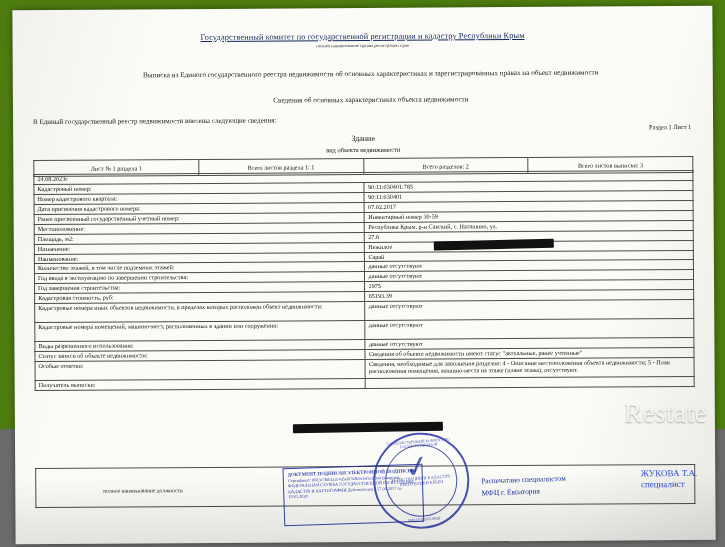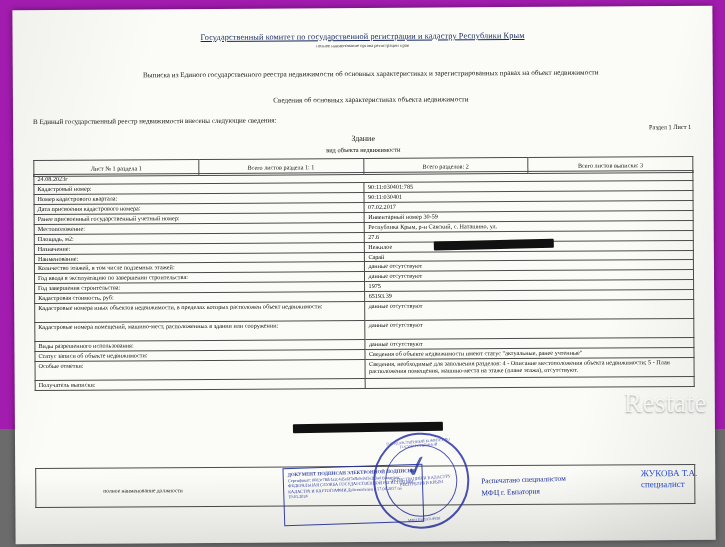--- a/index.html
+++ b/index.html
@@ -3,21 +3,21 @@
 <meta charset="utf-8">
 <style>
   html,body{margin:0;padding:0;}
   body{
     width:725px;height:547px;overflow:hidden;
     background:#6b6b6b;
     font-family:"Liberation Serif", serif;
   }
   #page{
     position:relative;width:725px;height:429px;
-    background:#a21caf;
+    background:#4d7c0f;
     text-decoration:underline;
   }
   
   .sheet{
     position:absolute;
     left:14px; top:8px; width:700px; height:534px;
     background:#fbfbf7;
     box-shadow:0 0 6px rgba(0,0,0,.45);
     transform:rotate(-0.35deg);
     overflow:hidden;
@@ -131,21 +131,21 @@
     transform:rotate(-1.5deg);
   }
   .stamp-mfc .l2{font-size:7.4px;margin-top:3px;}
   .stamp-name{
     right:18px;top:462px;color:#2f4fd0;font-size:9px;line-height:1.25;
     text-align:left;
   }
   .stamp-name .role{font-size:9px;}
   
   .wm{
-    position:absolute;right:18px;bottom:10px;
+    position:absolute;right:18px;bottom:0;
     color:rgba(255,255,255,.82);
     font-size:22px;font-family:"Liberation Serif",serif;
     letter-spacing:.5px;
     text-shadow:0 1px 2px rgba(0,0,0,.35);
   }
   .wm .r{font-size:27px;}
 </style>
 </head>
 <body>
 

